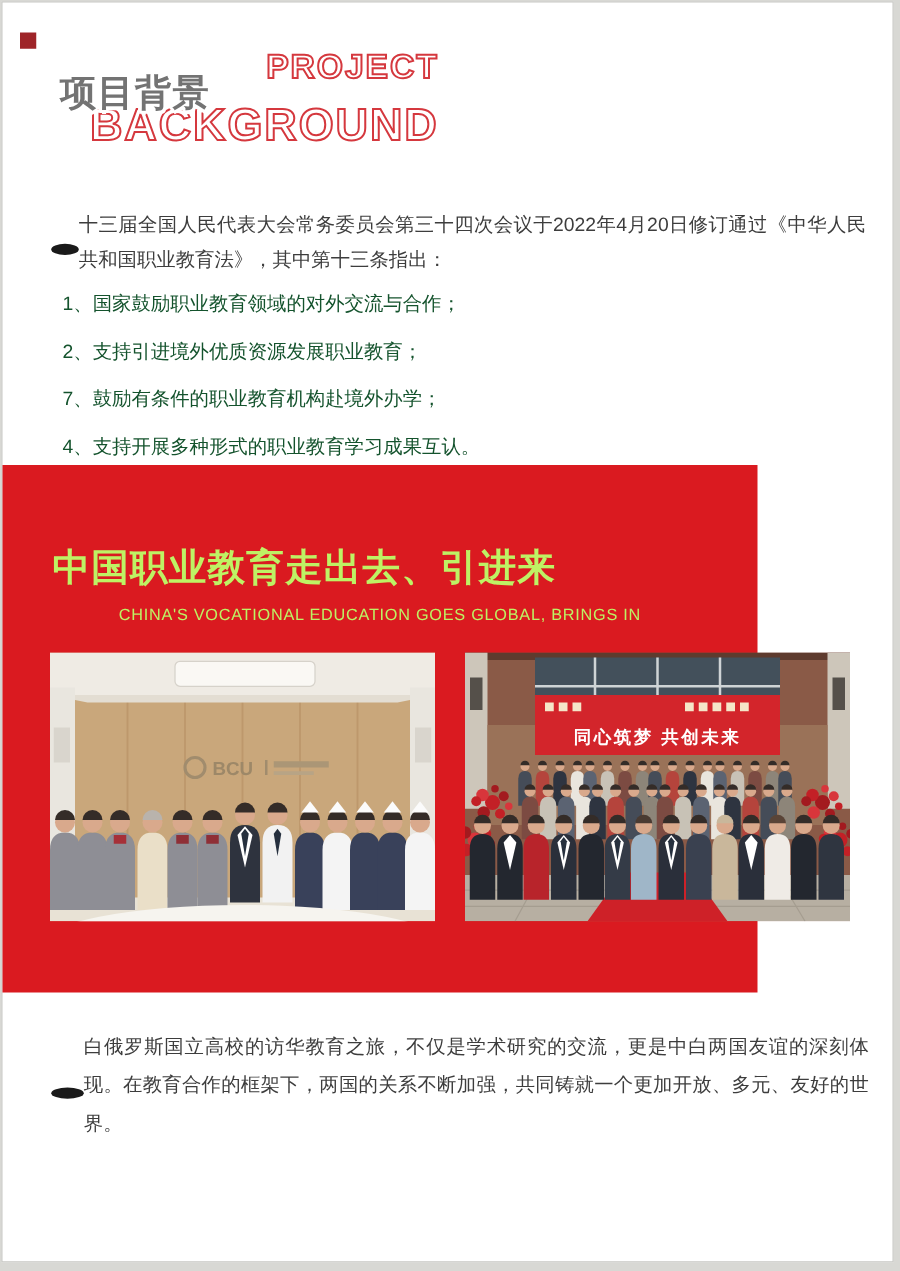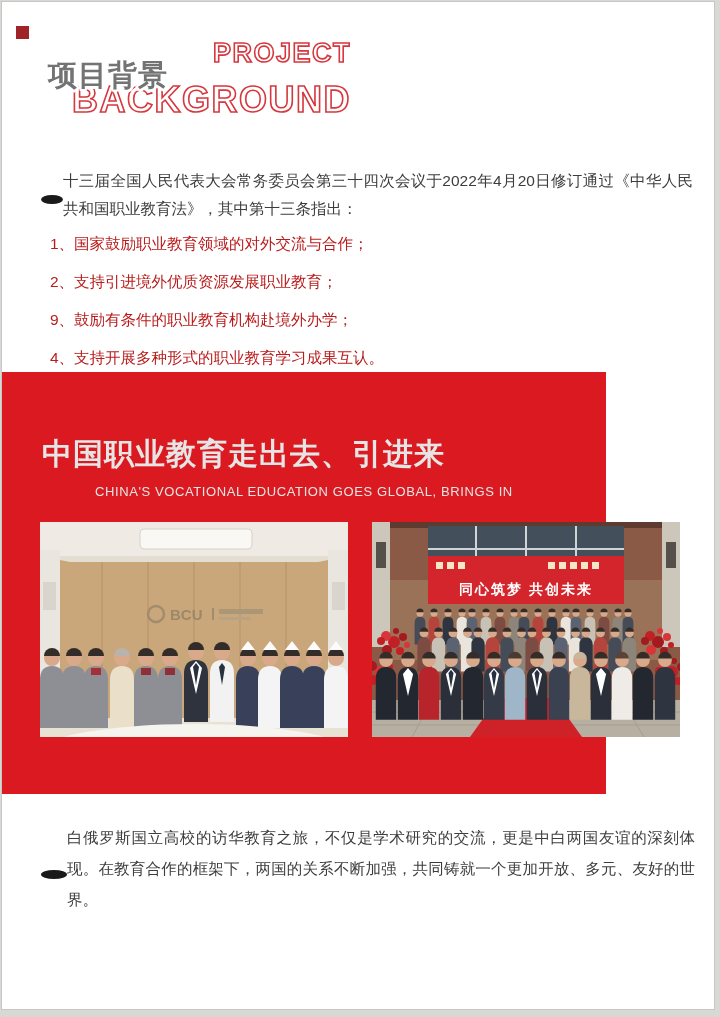--- a/index.html
+++ b/index.html
@@ -26,23 +26,23 @@
     letter-spacing:1px;line-height:1;margin:-6px 0 0 7px;white-space:nowrap;
     text-shadow:3px 0 0 #fff,-3px 0 0 #fff,0 3px 0 #fff,0 -3px 0 #fff,
                 2px 2px 0 #fff,-2px 2px 0 #fff,2px -2px 0 #fff,-2px -2px 0 #fff;
   }
   
   .intro{position:absolute;left:39px;top:165px;width:652px;color:#3d3d3d;}
   .bullet-row{display:flex;align-items:center;}
   .dot{flex:0 0 22px;margin-top:9px;width:9px;height:9px;border-radius:50%;background:#1a1a1a;}
   .bullet-row p{margin:0;font-size:15.5px;line-height:28px;text-align:justify;flex:1;}
   .num-list{margin:13px 0 0 9px;}
-  .num-item{font-size:15.5px;line-height:16px;margin-bottom:22px;color:#b91c1c;}
+  .num-item{font-size:15.5px;line-height:16px;margin-bottom:22px;color:#14532d;}
   
-  .red-band{position:absolute;left:0;top:370px;width:604px;height:422px;background:#da1a20;color:#e5e5e5;}
+  .red-band{position:absolute;left:0;top:370px;width:604px;height:422px;background:#da1a20;color:#bef264;}
   .band-title{position:absolute;left:40px;top:62px;margin:0;font-size:30px;font-weight:800;letter-spacing:1px;white-space:nowrap;}
   .band-subtitle{position:absolute;left:52px;top:112px;font-size:13px;font-weight:400;letter-spacing:.6px;white-space:nowrap;margin-left:41px;}
   .photos{position:absolute;left:38px;top:150px;display:flex;gap:24px;}
   .photos svg{display:block;width:308px;height:215px;}
   
   .body-bullets{position:absolute;left:39px;top:820px;width:654px;color:#3d3d3d;}
   .body-bullets .bullet-row{margin-bottom:9px;}
   .body-bullets .bullet-row p{font-size:15.5px;line-height:31px;}
   .body-bullets .dot{margin-top:11px;flex:0 0 26px;}
 </style>
@@ -60,21 +60,21 @@
   </header>
 
   <section class="intro">
     <div class="bullet-row">
       <span class="dot"></span>
       <p>十三届全国人民代表大会常务委员会第三十四次会议于2022年4月20日修订通过《中华人民共和国职业教育法》，其中第十三条指出：</p>
     </div>
     <div class="num-list">
       <div class="num-item">1、国家鼓励职业教育领域的对外交流与合作；</div>
       <div class="num-item">2、支持引进境外优质资源发展职业教育；</div>
-      <div class="num-item">9、鼓励有条件的职业教育机构赴境外办学；</div>
+      <div class="num-item">7、鼓励有条件的职业教育机构赴境外办学；</div>
       <div class="num-item">4、支持开展多种形式的职业教育学习成果互认。</div>
     </div>
   </section>
 
   <section class="red-band">
     <h1 class="band-title">中国职业教育走出去、引进来</h1>
     <div class="band-subtitle">CHINA'S VOCATIONAL EDUCATION GOES GLOBAL, BRINGS IN</div>
 
     <div class="photos">
 

